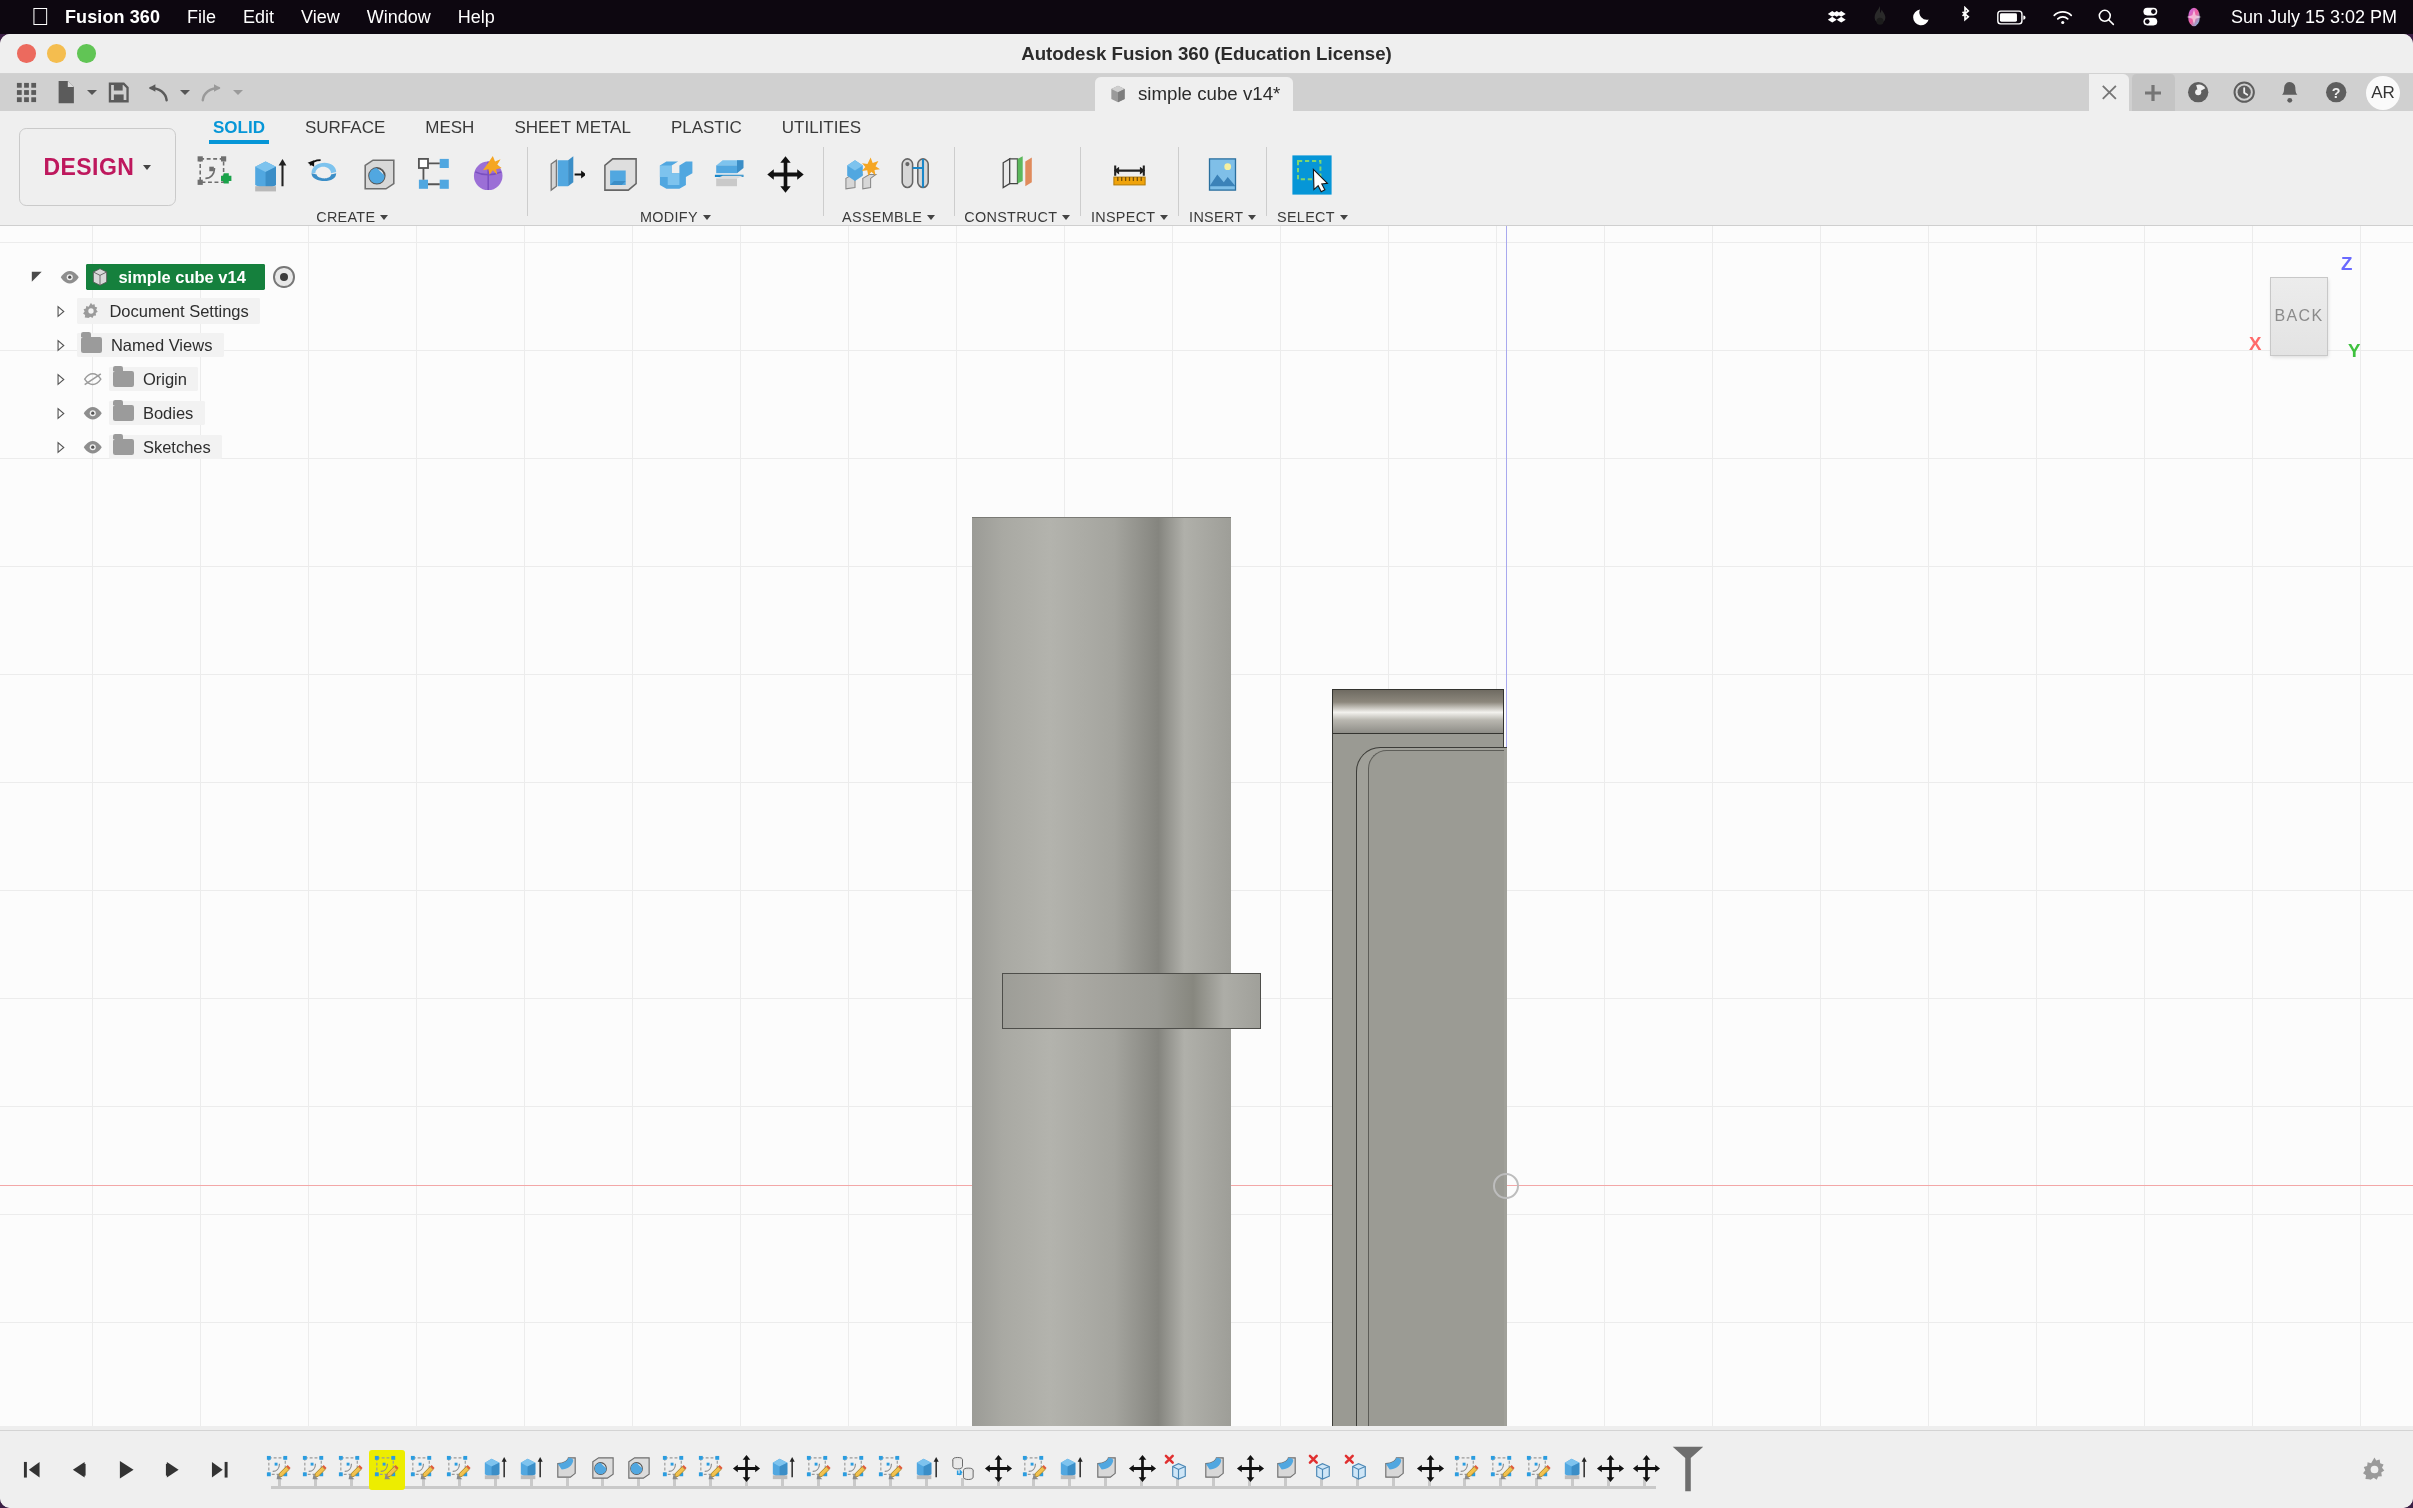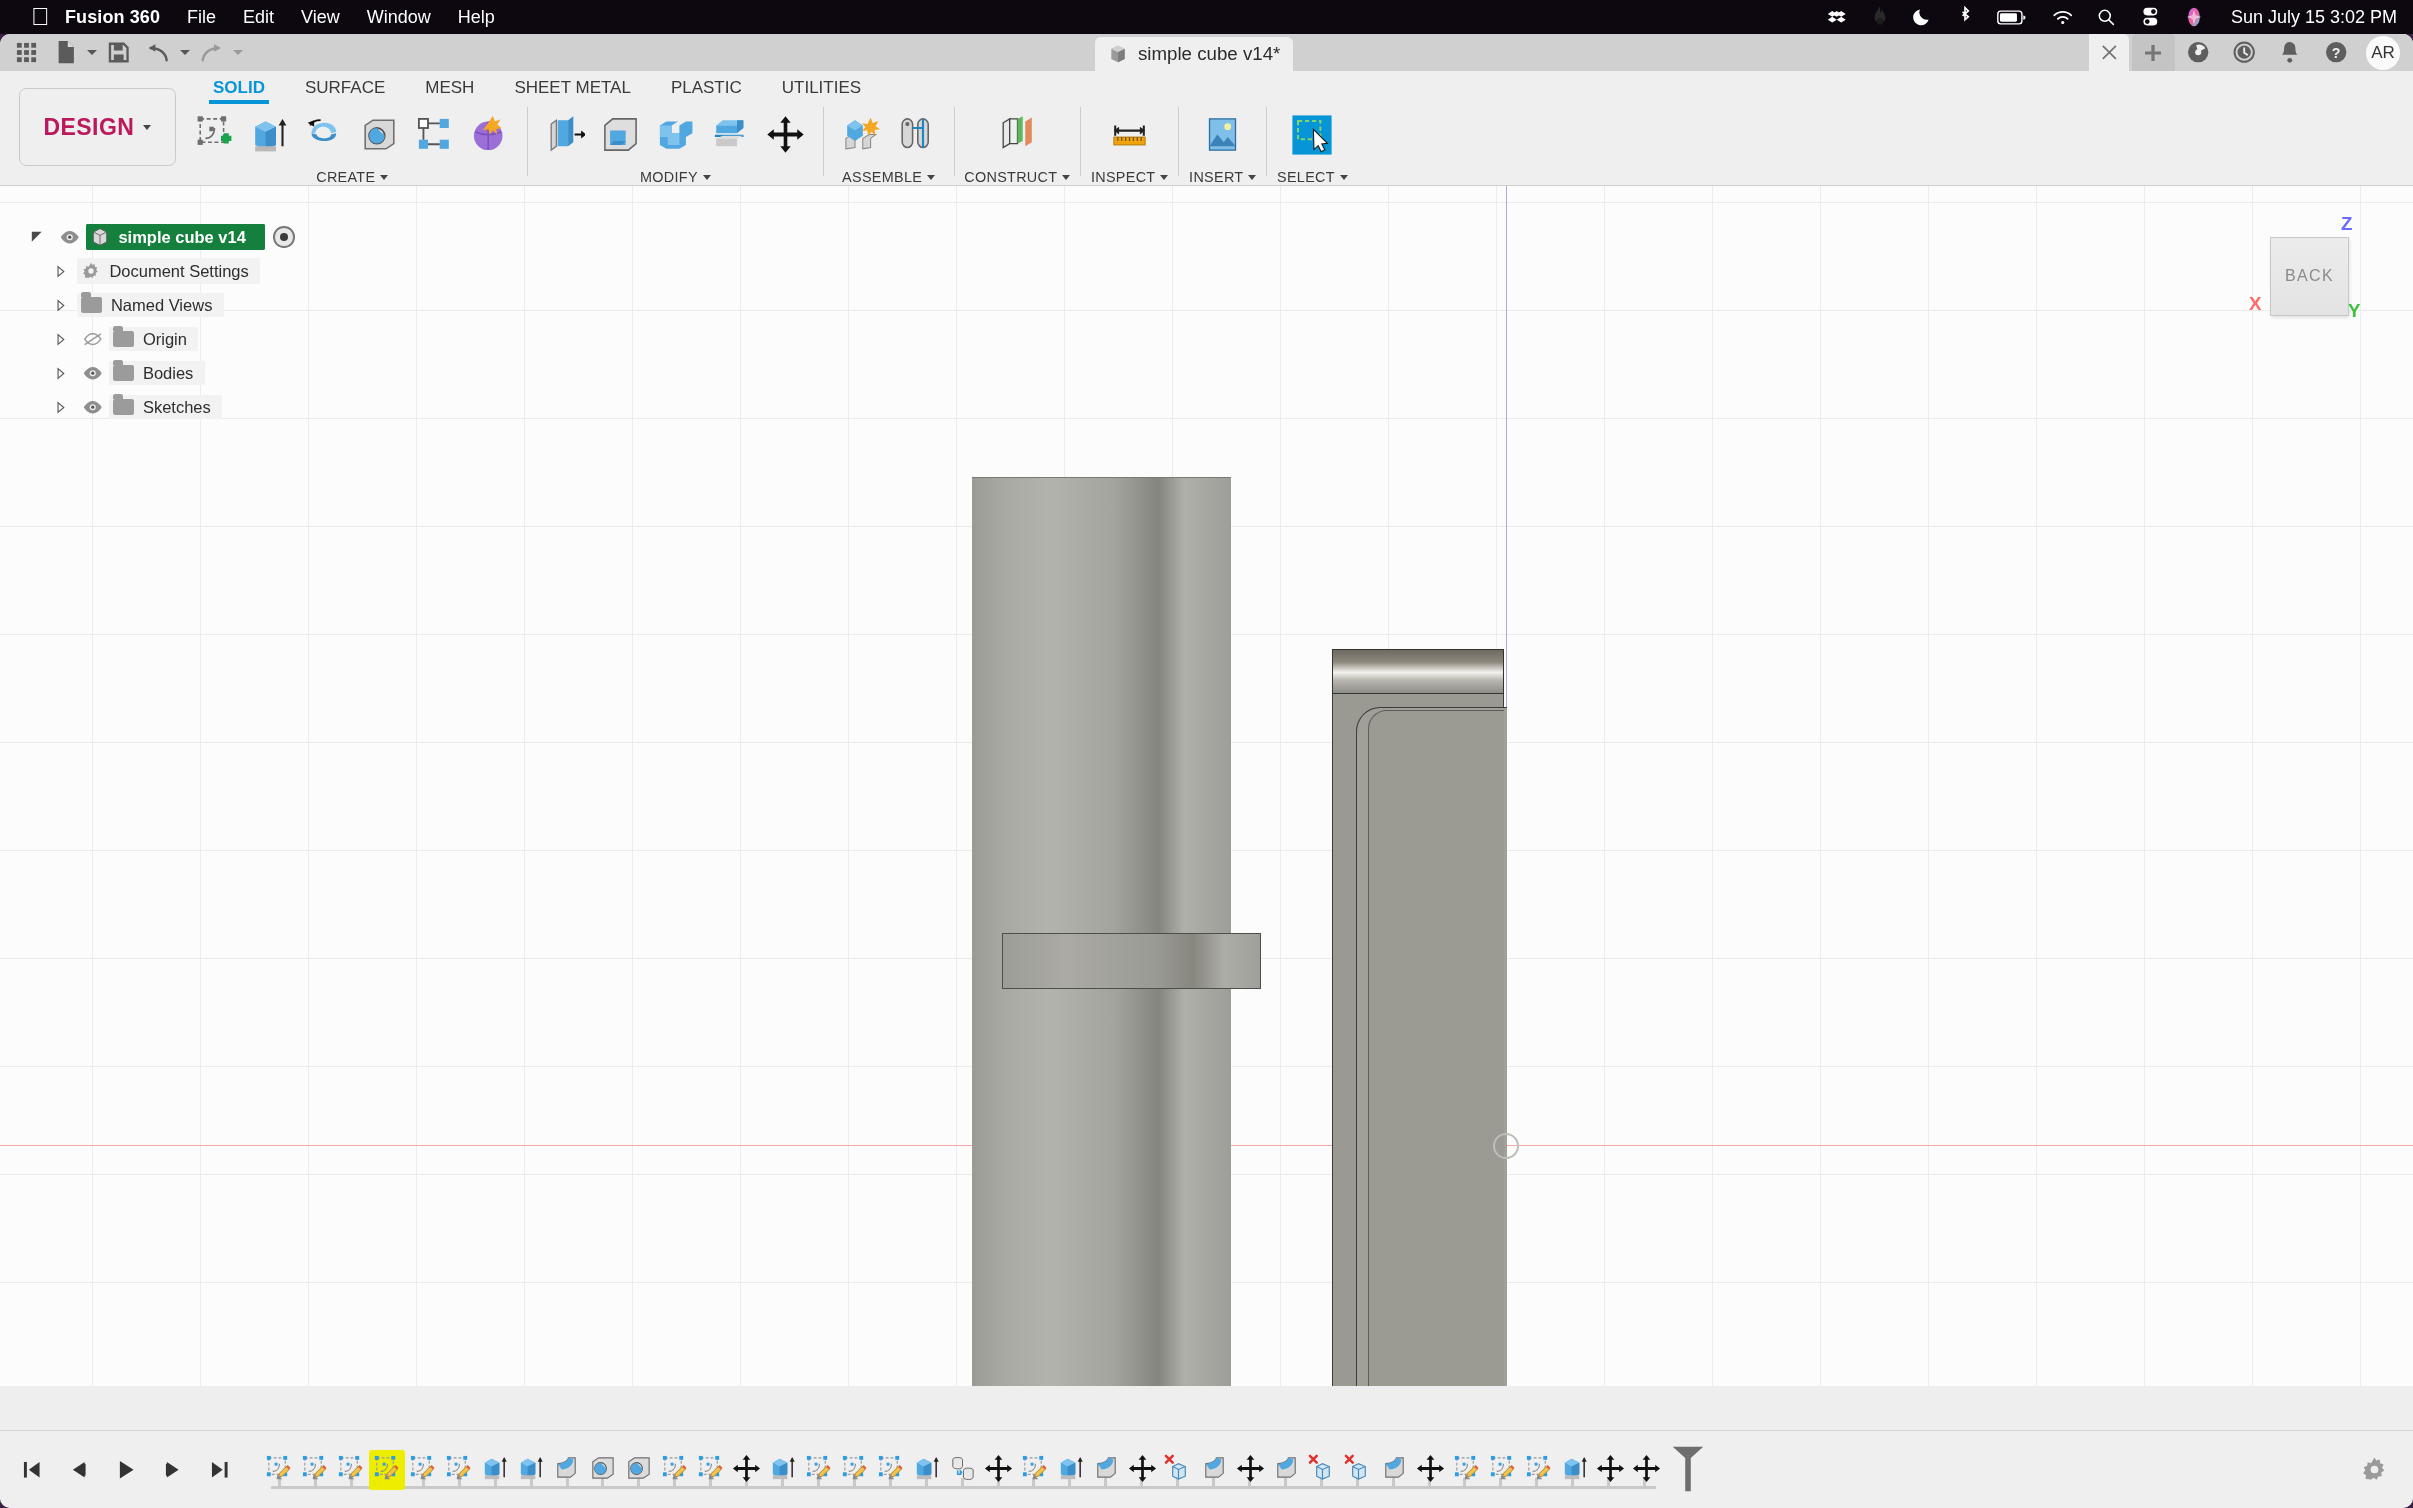--- a/index.html
+++ b/index.html
@@ -128,21 +128,21 @@
   .cube-ico { width: 20px; height: 20px; }
   .radio-dot {
     width: 21.5px; height: 21.5px; border-radius: 50%; border: 2.2px solid #777; margin-left: 8.6px;
     display: flex; align-items: center; justify-content: center; background: #e8e8e8;
   }
   .radio-dot i { width: 8.6px; height: 8.6px; border-radius: 50%; background: #3c3c3c; display: block; }
 
   
   .viewcube { position: absolute; right: 29px; top: 21.5px; width: 151px; height: 136px; }
   .vc-face {
-    position: absolute; left: 37px; top: 29px; width: 79px; height: 79px;
+    position: absolute; left: 37px; top: 29px; width: 58px; height: 79px;
     background: linear-gradient(#ececec, #e3e3e3);
     border: 1.4px solid #c8c8c8;
     display: flex; align-items: center; justify-content: center;
     box-shadow: 1.4px 2.2px 3.6px rgba(0,0,0,.13);
   }
   .vc-face span { font-size: 16px; color: #8b8b8b; letter-spacing: 1.4px; }
   .vc-z { position: absolute; left: 108px; top: 5.7px; font-size: 18.7px; color: #6a6aff; font-weight: bold; }
   .vc-x { position: absolute; left: 16px; top: 85px; font-size: 18.7px; color: #ff6a6a; font-weight: bold; }
   .vc-y { position: absolute; left: 115px; top: 92px; font-size: 18.7px; color: #3ec13e; font-weight: bold; }
 
@@ -284,20 +284,28 @@
           <ellipse cx="12" cy="12" rx="7" ry="11" fill="url(#sg)"></ellipse>
           <path d="M12 3l2 7 7 2-7 2-2 7-2-7-7-2 7-2z" fill="#ffffff" opacity=".55"></path>
         </svg>
     </div>
     <div class="mac-time">Sun July 15  3:02 PM</div>
   </div>
 </div>
 
 <div class="window">
 
+  <div class="titlebar">
+    <div class="lights">
+      <div class="light l-red"></div>
+      <div class="light l-yellow"></div>
+      <div class="light l-green"></div>
+    </div>
+    <div class="title-text">Autodesk Fusion 360 (Education License)</div>
+  </div>
 
   <div class="qatrow">
     <div class="tabfill"></div>
     <div class="qat">
       <div class="qat-btn">
         <svg width="23" height="23" viewBox="0 0 24 24">
             <g fill="#5b5b5b">
               <rect x="2" y="2" width="5" height="5"></rect>
               <rect x="9.5" y="2" width="5" height="5"></rect>
               <rect x="17" y="2" width="5" height="5"></rect>

